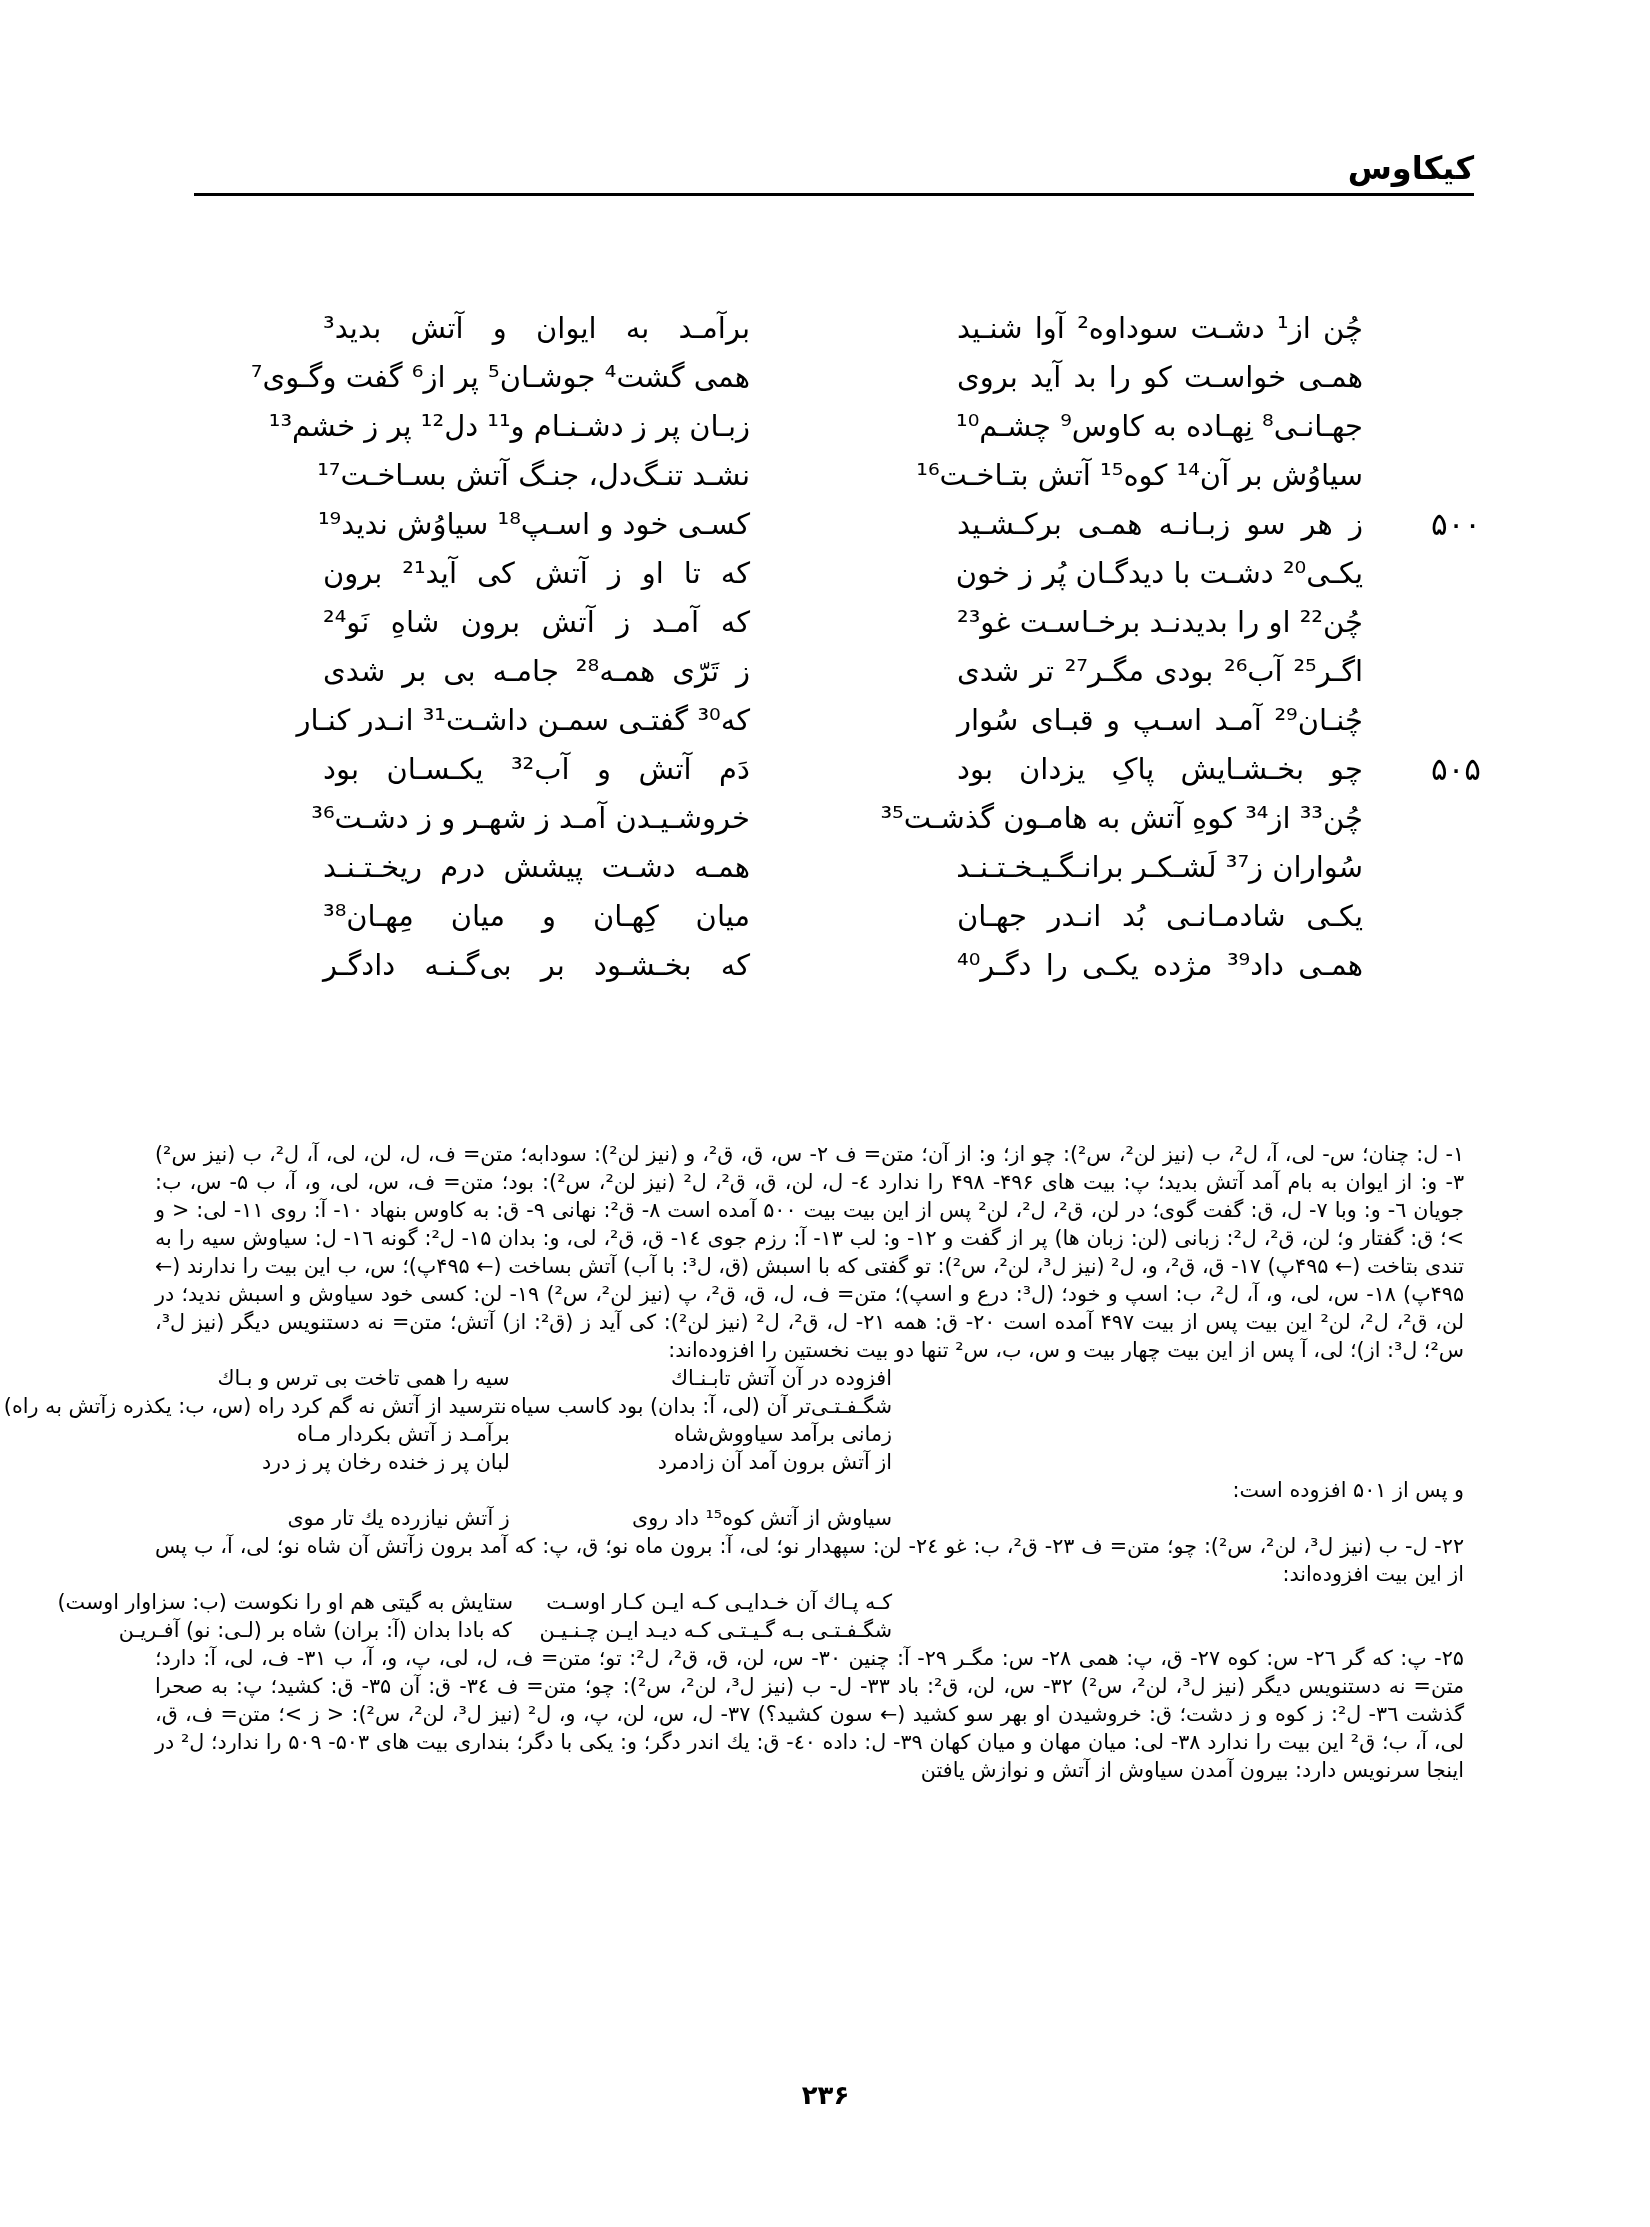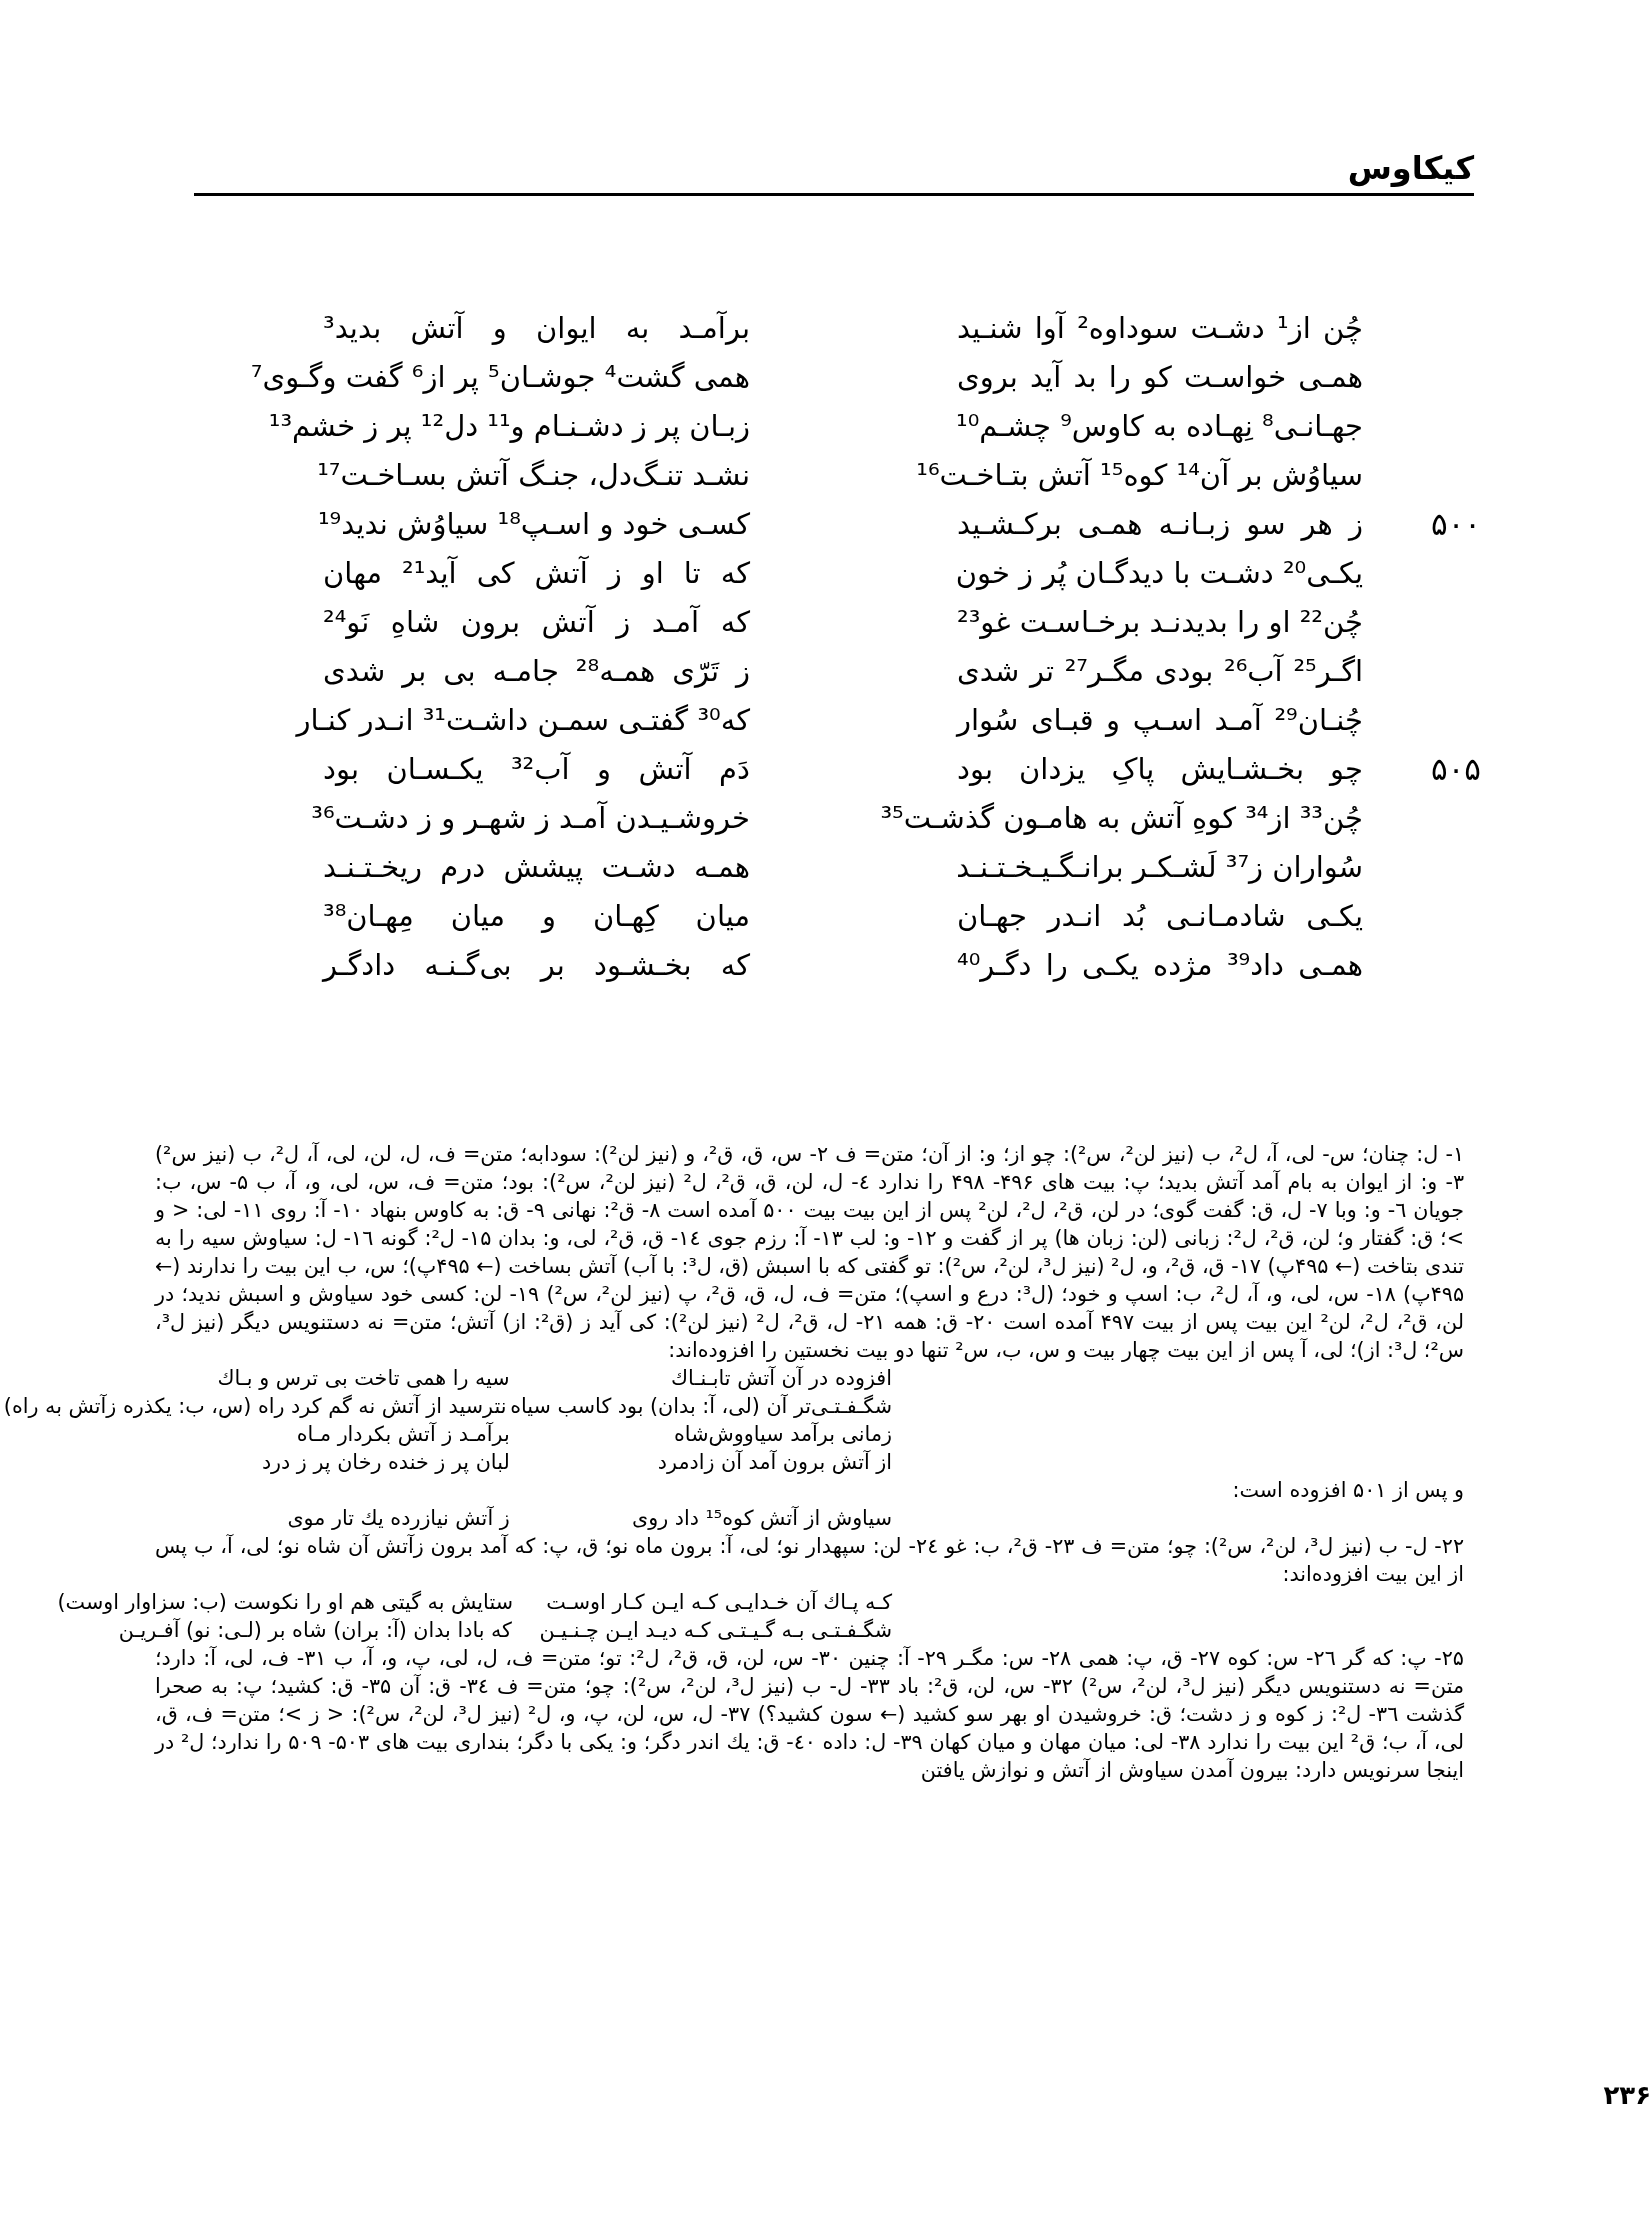--- a/index.html
+++ b/index.html
@@ -36,21 +36,21 @@
   }
   .fn-para { margin: 0; }
   .inset-verses { margin: 0 0 0 0; }
   .inset-row {
     display: flex; flex-direction: row; justify-content: flex-start; height: 28px;
     padding-right: 572px; 
   }
   .inset-row .h { width: 358px; white-space: nowrap; font-size: 20.7px; }
   .inset-row .h + .h { margin-right: 27.6px; }
   .page-number {
-    position: absolute; top: 2080px; left: 0; width: 1651px; 
+    position: absolute; top: 2080px; left: 0; width: 1651px; text-align: center;
     font-size: 26px; font-weight: bold; direction: rtl;
   }
 </style>
 </head>
 <body>
 
 <div class="page-header">
   <div class="running-title">کیکاوس</div>
 </div>
 
@@ -76,21 +76,21 @@
       <span class="hemistich second">نشـد تنـگ‌دل، جنـگ آتش بسـاخـت¹⁷</span>
     </div>
     <div class="verse-row">
       <span class="verse-num">۵۰۰</span>
       <span class="hemistich first">ز هر سو زبـانـه همـی برکـشـید</span>
       <span class="hemistich second">کسـی خود و اسـپ¹⁸ سیاوُش ندید¹⁹</span>
     </div>
     <div class="verse-row">
       <span class="verse-num"></span>
       <span class="hemistich first">یکـی²⁰ دشـت با دیدگـان پُر ز خون</span>
-      <span class="hemistich second">که تا او ز آتش کی آید²¹ مهان</span>
+      <span class="hemistich second">که تا او ز آتش کی آید²¹ برون</span>
     </div>
     <div class="verse-row">
       <span class="verse-num"></span>
       <span class="hemistich first">چُن²² او را بدیدنـد برخـاسـت غو²³</span>
       <span class="hemistich second">که آمـد ز آتش برون شاهِ نَو²⁴</span>
     </div>
     <div class="verse-row">
       <span class="verse-num"></span>
       <span class="hemistich second">ز تَرّی همـه²⁸ جامـه بی بر شدی</span>
       <span class="hemistich first">اگـر²⁵ آب²⁶ بودی مگـر²⁷ تر شدی</span>

